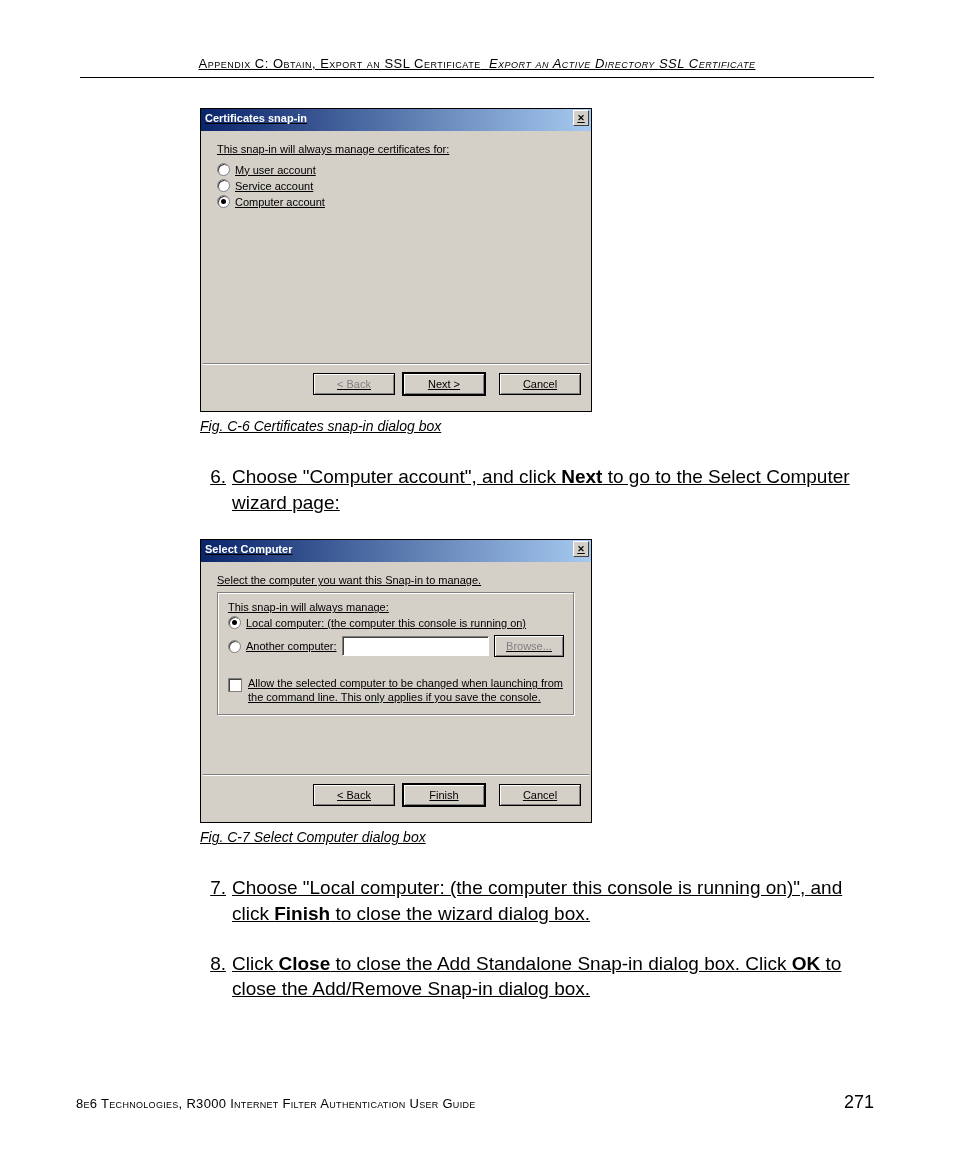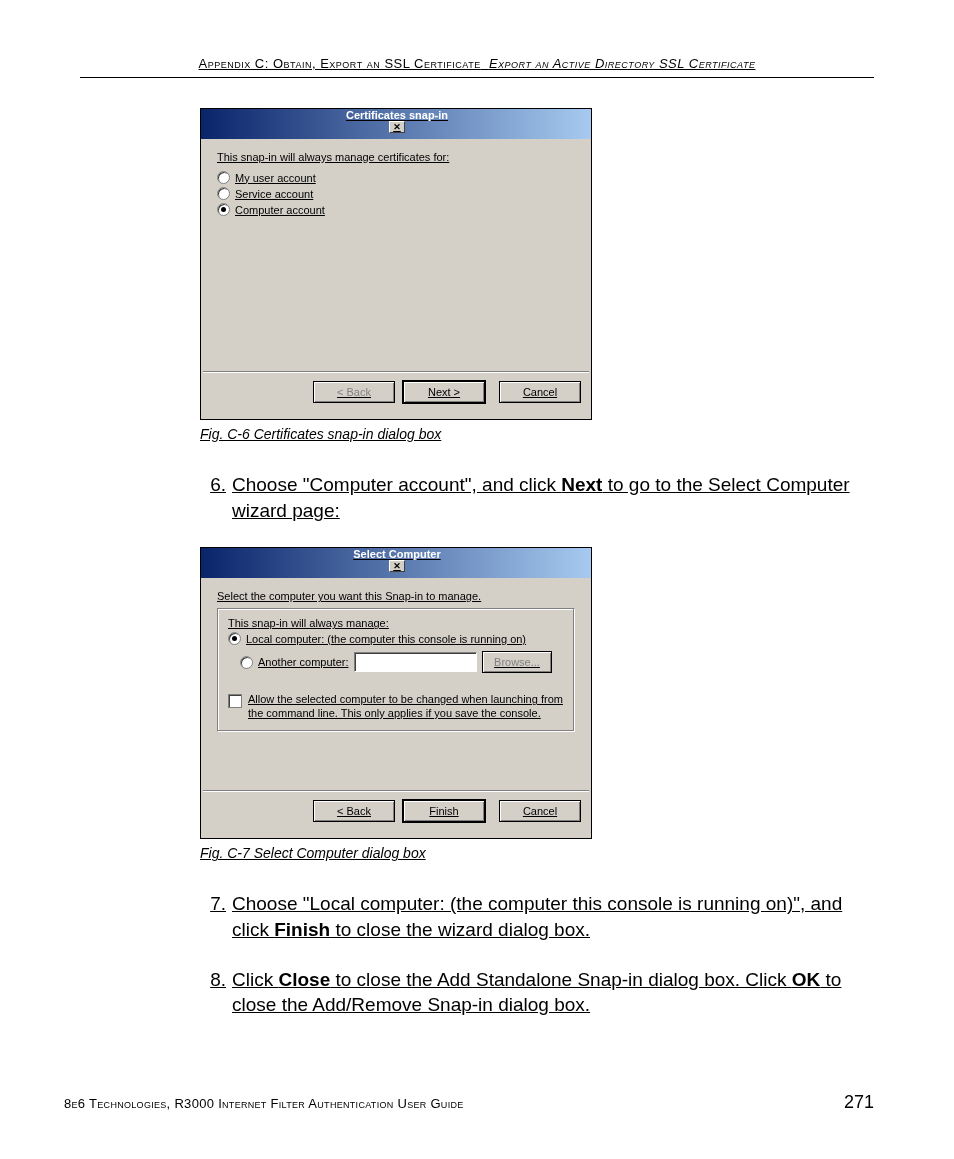--- a/index.html
+++ b/index.html
@@ -42,25 +42,24 @@
     margin-bottom: 6px;
     box-sizing: border-box;
   }
   .titlebar {
     height: 18px;
     background: linear-gradient(to right, #0a246a, #a6caf0);
     color: #fff;
     display: flex;
     align-items: center;
     justify-content: space-between;
-    padding: 0 2px 12px 4px;
+    padding: 0 2px 4px 4px;
     font-size: 11px;
     font-weight: bold;
     font-family: Tahoma, Arial, sans-serif;
-    flex-direction: column;
   }
   .close-x {
     background: #d4d0c8;
     color: #000;
     width: 14px;
     height: 14px;
     border: 1px solid #fff;
     border-right-color:#404040;
     border-bottom-color:#404040;
     display:flex;
@@ -156,21 +155,21 @@
   .checkbox {
     width:12px; height:12px; background:#fff;
     border:1px solid #808080;
     box-shadow: inset 1px 1px 0 #404040;
     flex-shrink:0;
     margin-top:1px;
   }
   .footer {
     position:absolute;
     bottom: 46px;
-    left: 64px;
+    left: 76px;
     right: 80px;
     display:flex;
     justify-content:space-between;
     align-items:baseline;
     font-size: 13px;
     font-family: Arial, sans-serif;
   }
   .footer-left { font-variant: small-caps; letter-spacing:0.3px;}
   .footer-right { font-size: 18px; }
 </style>
@@ -225,21 +224,21 @@
         <div class="close-x">✕</div>
       </div>
       <div class="dialog-body" style="min-height:180px;">
         <div style="margin-bottom:4px;">Select the computer you want this Snap-in to manage.</div>
         <div class="groupbox">
           <div style="">This snap-in will always manage:</div>
           <div class="radio-row">
             <div class="radio selected"></div>
             <span>Local computer:  (the computer this console is running on)</span>
           </div>
-          <div class="radio-row" style="align-items:center; gap:5px; margin:6px 12px;">
+          <div class="radio-row" style="align-items:center; gap:5px; margin:6px 0;">
             <div class="radio"></div>
             <span>Another computer:</span>
             <div class="textbox"></div>
             <div class="win-btn disabled" style="min-width:56px;">Browse...</div>
           </div>
           <div style="display:flex; gap:6px; margin-top:20px;">
             <div class="checkbox"></div>
             <span style="line-height:1.25">Allow the selected computer to be changed when launching from the command line.  This only applies if you save the console.</span>
           </div>
         </div>

